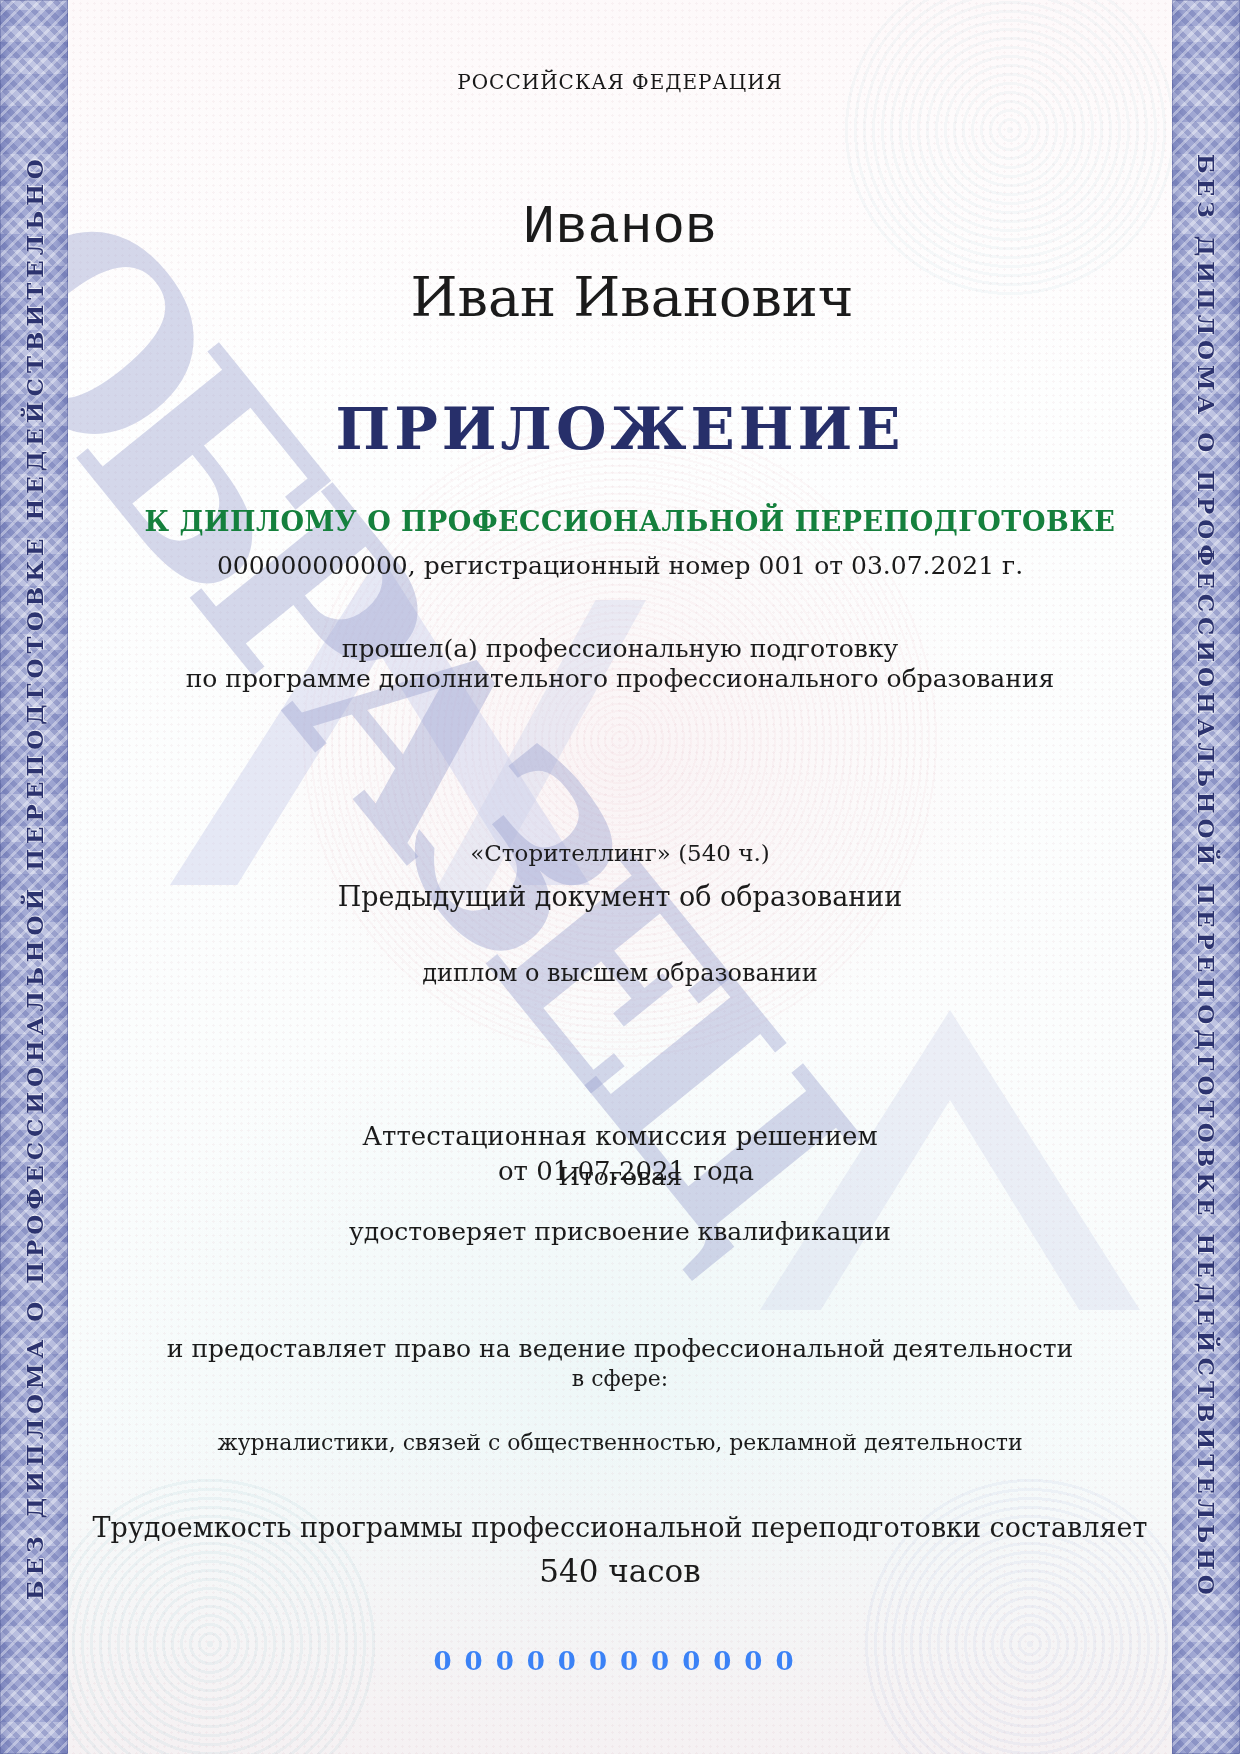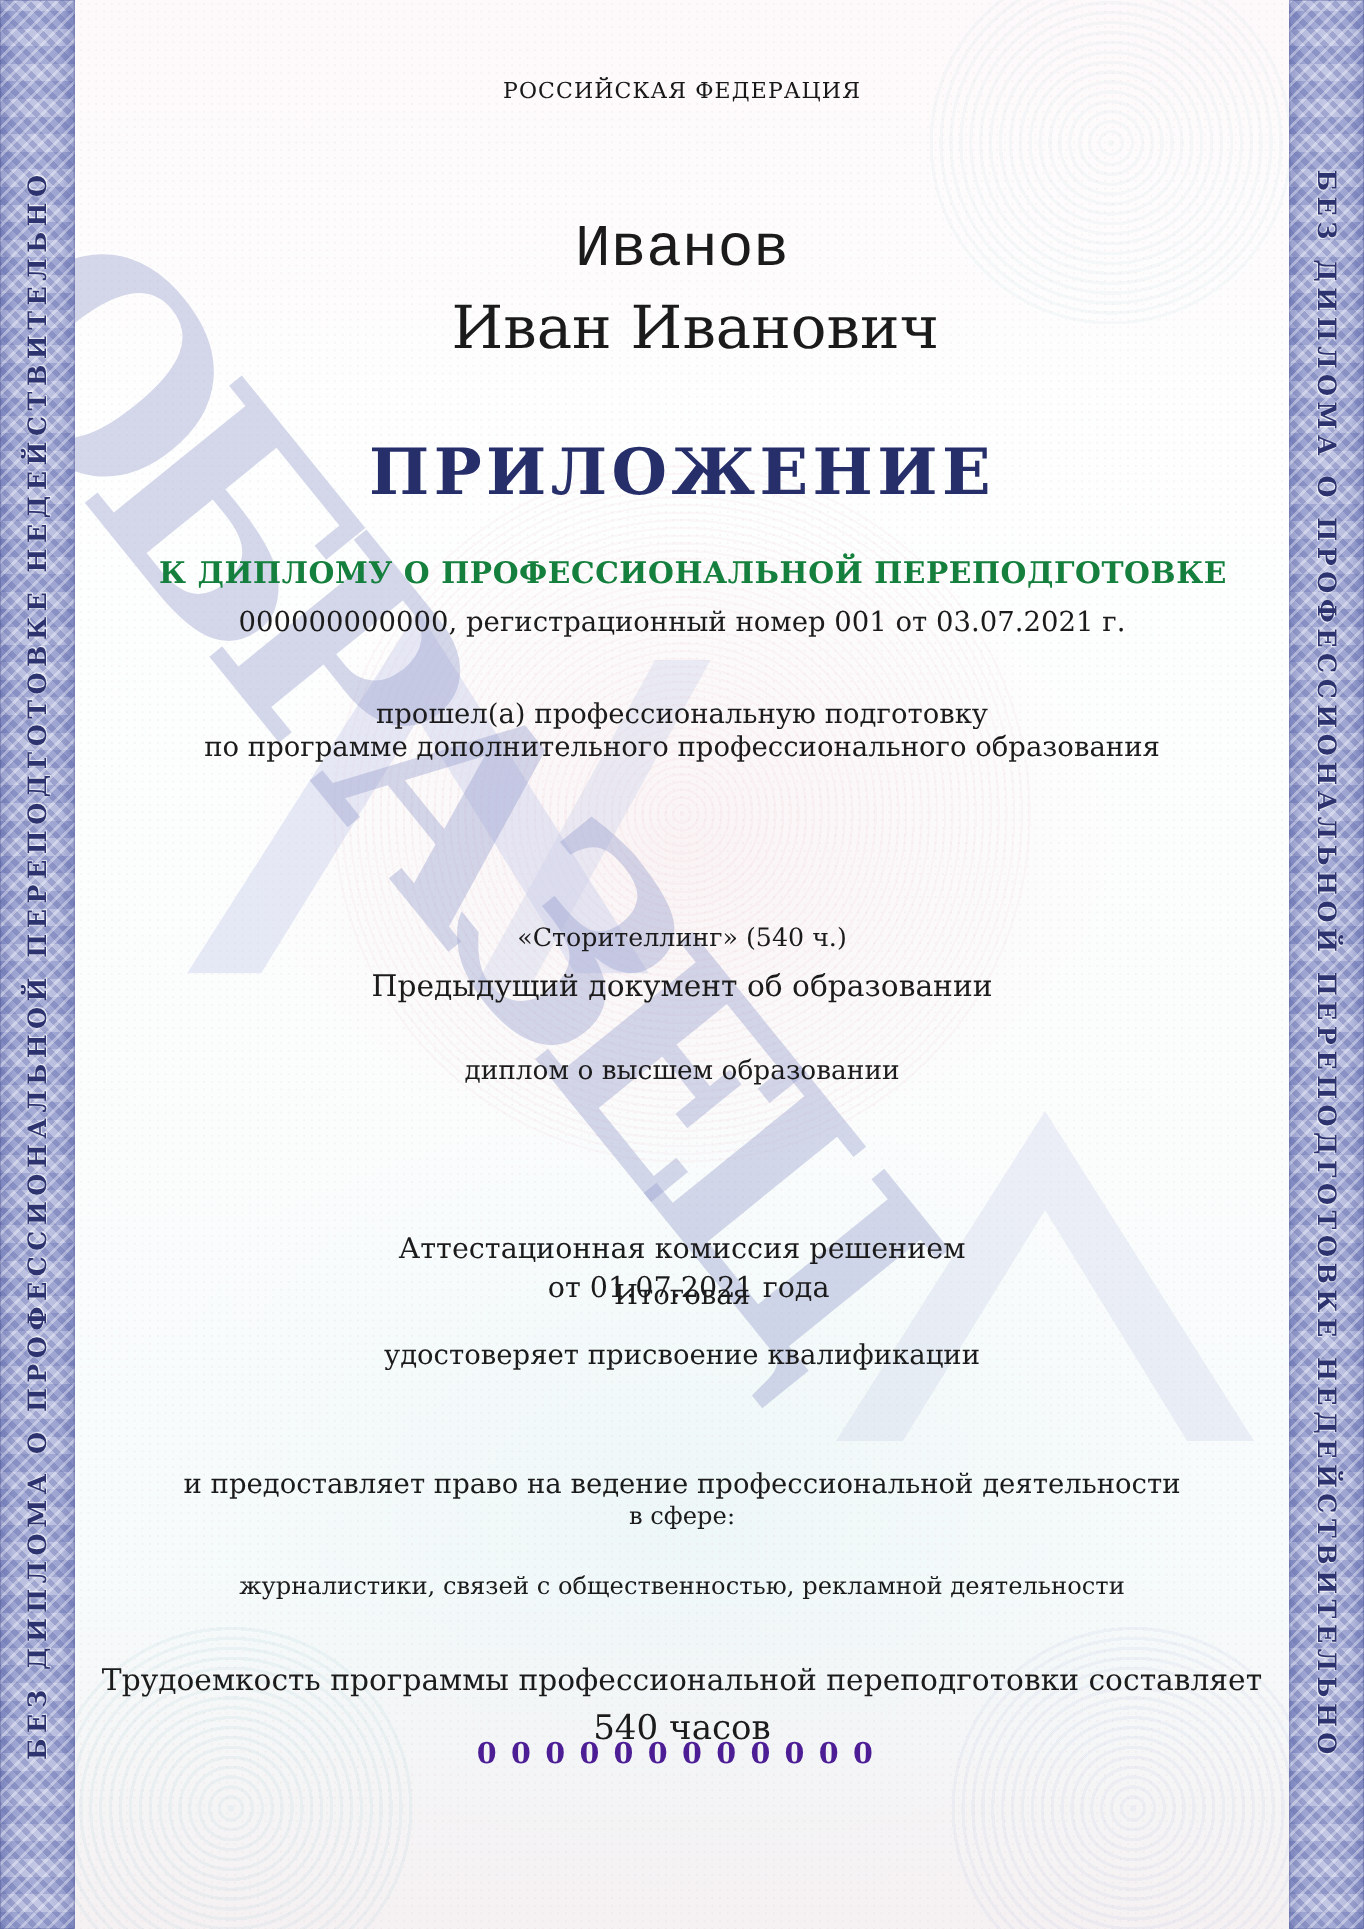--- a/index.html
+++ b/index.html
@@ -88,21 +88,21 @@
   .prevval{top:959px;font-size:24px;}
   .comm1{top:1144px;font-size:25px;margin-top:18px;}
   .comm2{top:1121px;font-size:26px;}
   .comm3{top:1156px;font-size:26px;padding-left:12px;}
   .qual{top:1217px;font-size:25px;}
   .rights1{top:1334px;font-size:25px;}
   .rights2{top:1366px;font-size:22px;}
   .field{top:1430px;font-size:22px;}
   .workload{top:1512px;font-size:27px;}
   .hours{top:1553px;font-size:31px;}
-  .serial{top:1580px;font-size:26px;font-weight:bold;letter-spacing:13px;color:#4c1d95;}
+  .serial{top:1646px;font-size:26px;font-weight:bold;letter-spacing:13px;color:#3b82f6;}
 </style>
 </head>
 <body>
 
 <div class="page">
 
   <div class="bg-tint"></div>
   <div class="halftone"></div>
   <div class="rosette"></div>
   <div class="corner-guilloche cg-bl"></div>

